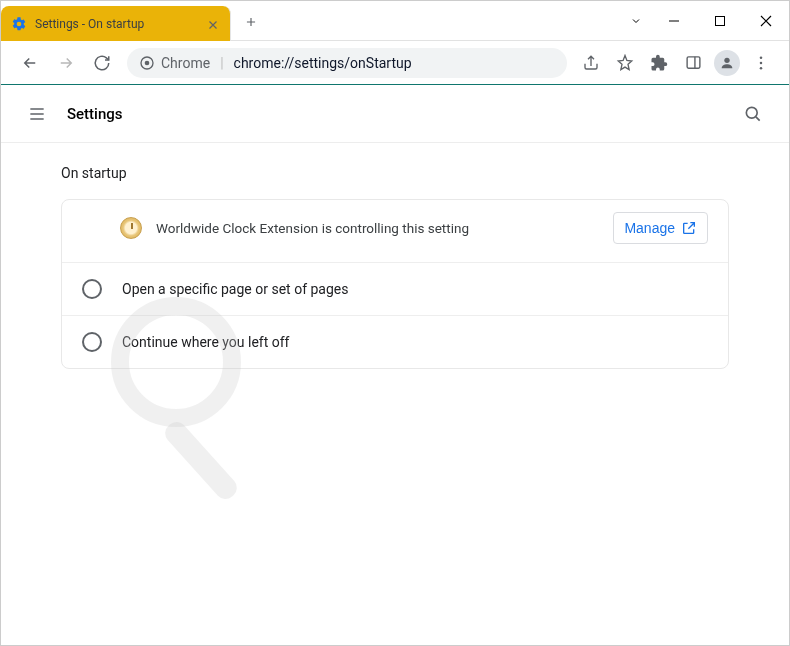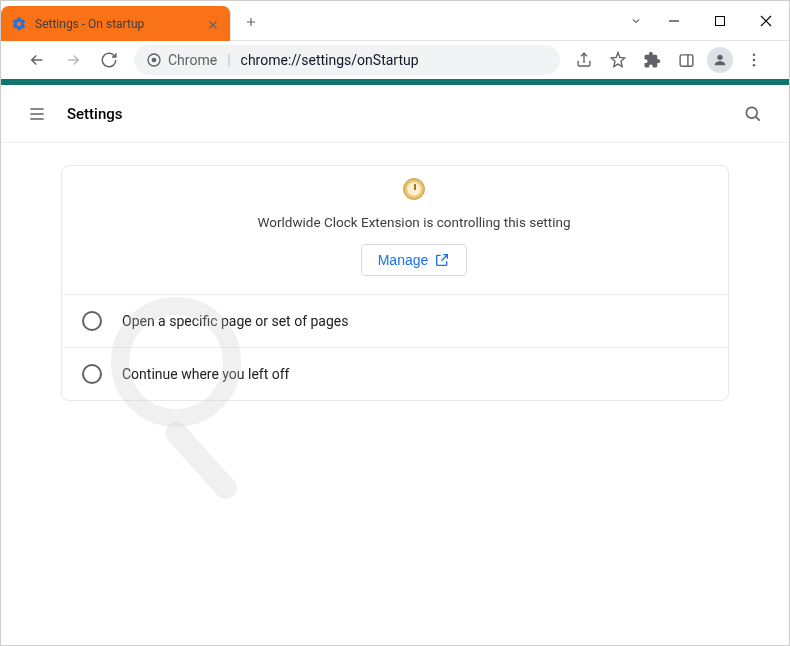--- a/index.html
+++ b/index.html
@@ -57,21 +57,21 @@
     height: 40px;
     background: #fff;
     display: flex;
     align-items: stretch;
     border-bottom: 1px solid #e2e2e2;
   }
   .tab {
     display: flex;
     align-items: center;
     gap: 8px;
-    background: #f97316;
+    background: #eab308;
     border-radius: 8px 8px 0 0;
     padding: 0 10px;
     margin-top: 5px;
     height: 35px;
     width: 230px;
     border-right: 1px solid #e5e5e5;
     cursor: pointer;
   }
   .tab-favicon {
     width: 16px; height: 16px;
@@ -111,23 +111,23 @@
     cursor: pointer;
   }
   .win-btn svg { width: 12px; height: 12px; }
   .win-chev { width: 30px; }
   
   .toolbar {
     height: 44px;
     background: #fff;
     display: flex;
     align-items: center;
-    padding: 0 19px;
+    padding: 0 12px;
     gap: 2px;
-    border-bottom: 6px solid #0f766e;
+    border-bottom: 1px solid #0f766e;
   }
   .nav-ico {
     width: 34px; height: 34px;
     display: flex; align-items: center; justify-content: center;
     border-radius: 50%;
     color: #5f6368;
     cursor: pointer;
   }
   .nav-ico.disabled { color: #b8b8b8; cursor: default; }
   .omnibox {
@@ -229,21 +229,20 @@
   }
   .option-label {
     font-size: 14px;
     color: #202124;
   }
   .ext-control-row {
     display: flex;
     align-items: center;
     padding: 12px 20px 18px 58px;
     gap: 14px;
-    flex-direction: column;
   }
   .ext-icon {
     width: 22px; height: 22px;
     border-radius: 50%;
     background: radial-gradient(circle, #fff1d0 40%, #e8c67a 55%, #d8a840);
     border: 1px solid #c8a050;
     flex-shrink: 0;
     position: relative;
   }
   .ext-icon::after {
@@ -257,21 +256,21 @@
     font-size: 13.5px;
     color: #3c4043;
     flex: 1;
   }
   .ext-actions { display: flex; gap: 8px; }
   .btn-outline {
     border: 1px solid #dadce0;
     background: #fff;
     color: #1a73e8;
     font-size: 14px;
-    padding: 7px 16px;
+    padding: 7px 10px;
     border-radius: 4px;
     cursor: pointer;
     display: inline-flex;
     align-items: center;
     gap: 6px;
     font-weight: 500;
   }
   .btn-outline svg { width: 16px; height: 16px; }
 </style>
 </head>
@@ -398,20 +397,21 @@
   <div class="settings-title">Settings</div>
   <div class="search-btn">
     <svg width="20" height="20" viewBox="0 0 24 24" fill="none" stroke="currentColor" stroke-width="2">
         <circle cx="10.5" cy="10.5" r="6.5"></circle>
         <path d="M20 20l-4.5-4.5"></path>
       </svg>
   </div>
 </div>
 
 <div class="content">
+  <div class="section-title">On startup</div>
   <div class="card">
     <div class="ext-control-row">
       <div class="ext-icon"></div>
       <div class="ext-msg">Worldwide Clock Extension is controlling this setting</div>
       <div class="ext-actions">
         <button class="btn-outline">
           <span>Manage</span>
           <svg viewBox="0 0 24 24" fill="none" stroke="currentColor" stroke-width="2">
               <path d="M14 4h6v6M20 4l-9 9"></path>
               <path d="M19 14v5a1 1 0 01-1 1H5a1 1 0 01-1-1V6a1 1 0 011-1h5"></path>

